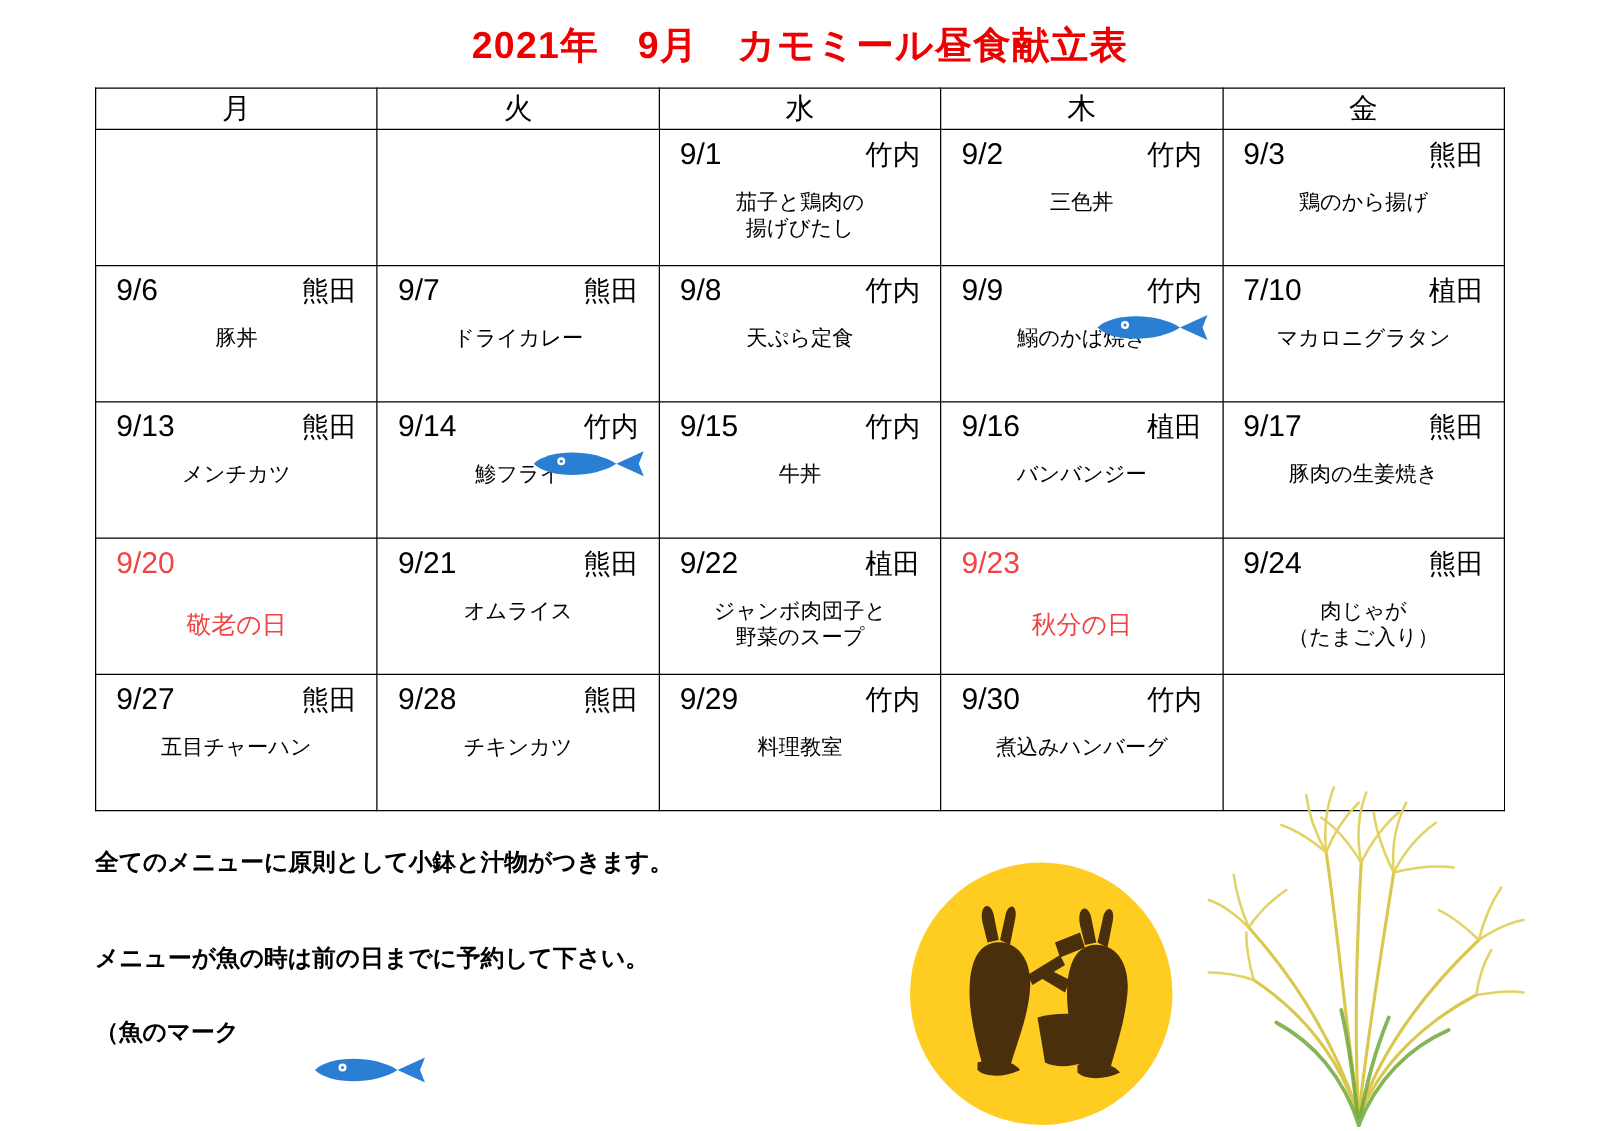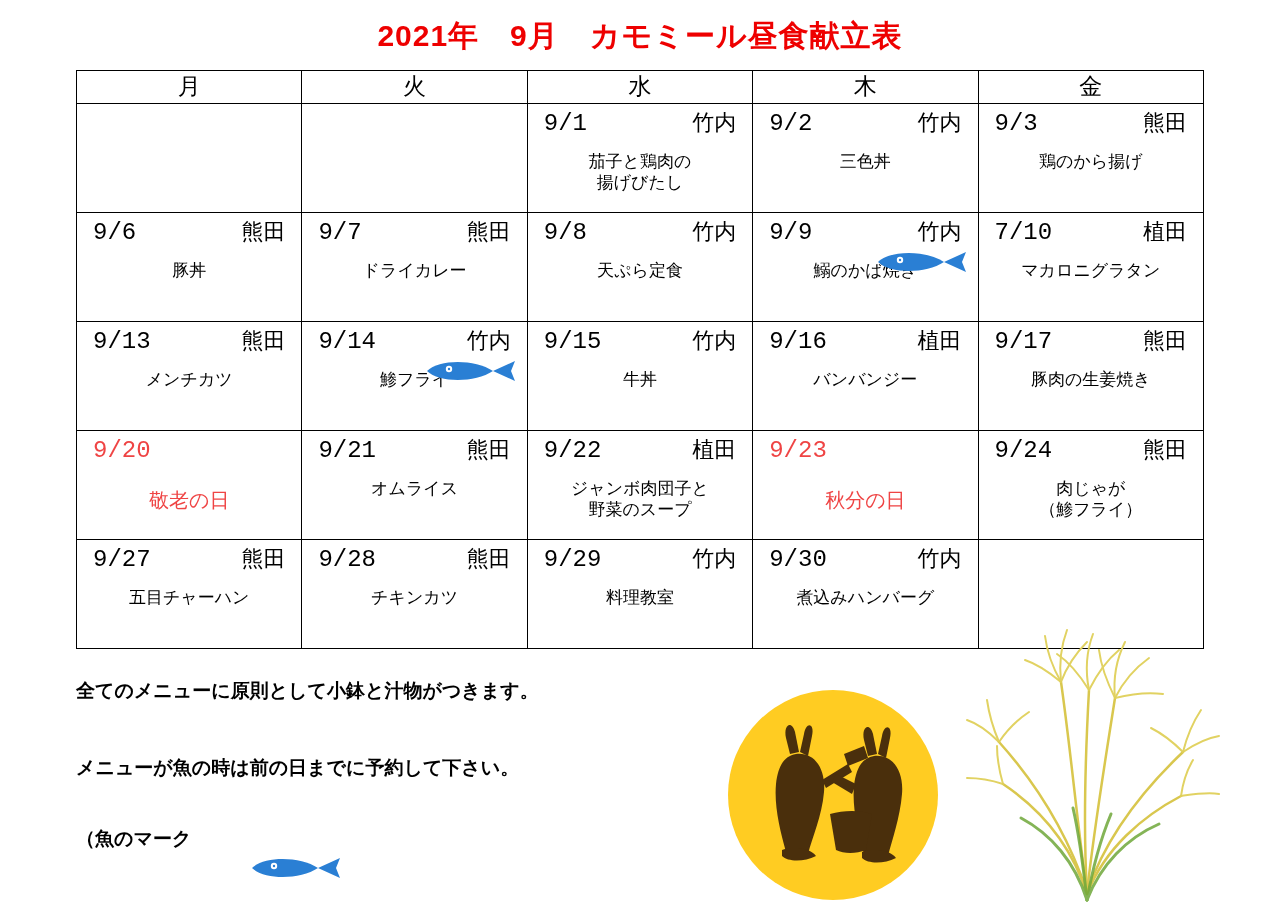--- a/index.html
+++ b/index.html
@@ -60,21 +60,20 @@
   td.cell.empty {
     background: #ffffff;
   }
   .cell-head {
     display: flex;
     justify-content: space-between;
     align-items: baseline;
     padding: 6px 16px 0 16px;
     font-size: 24px;
     line-height: 1.2;
-    font-family: Liberation Mono, monospace;
   }
   .cell-date {
     white-space: nowrap;
   }
   .cell-staff {
     white-space: nowrap;
     font-size: 22px;
   }
   .cell-body {
     margin-top: 12px;
@@ -114,21 +113,20 @@
     margin-bottom: 18px;
     white-space: pre-line;
   }
   .notes .red {
     color: #ee0000;
   }
   .fishline {
     display: flex;
     align-items: center;
     white-space: pre;
-    margin-top: 12px;
   }
   .fish-inline {
     display: inline-block;
     width: 96px;
     height: 26px;
     margin: 0 4px;
     vertical-align: middle;
   }
   .moon {
     position: absolute;
@@ -313,21 +311,21 @@
               <span class="cell-staff"></span>
             </div>
             <div class="cell-body">秋分の日</div>
           </td>
           <td class="cell">
             <div class="cell-head">
               <span class="cell-date">9/24</span>
               <span class="cell-staff">熊田</span>
             </div>
             <div class="cell-body small">肉じゃが
-（鯵フライ）</div>
+（たまご入り）</div>
           </td>
         </tr>
         <tr>
           <td class="cell">
             <div class="cell-head">
               <span class="cell-date">9/27</span>
               <span class="cell-staff">熊田</span>
             </div>
             <div class="cell-body">五目チャーハン</div>
           </td>

